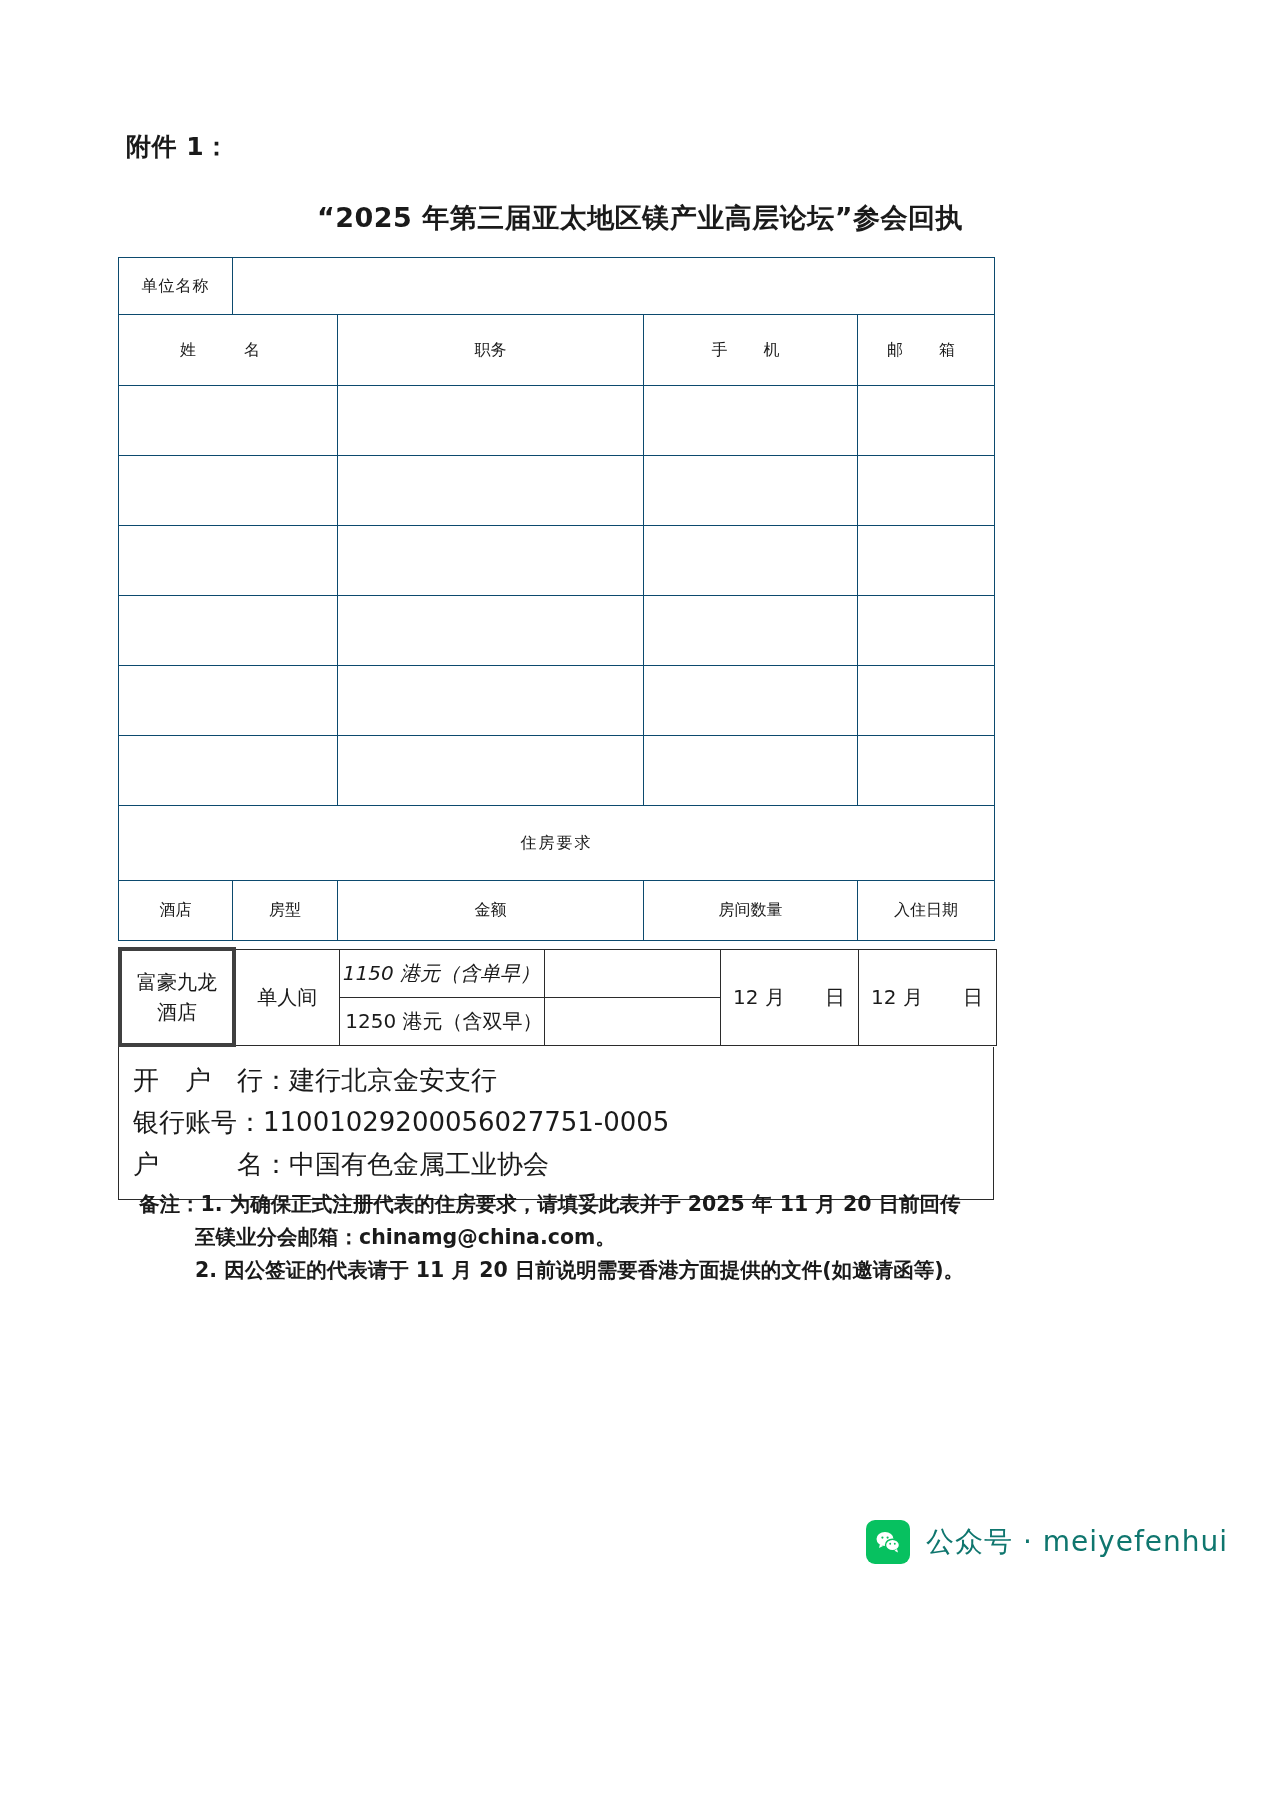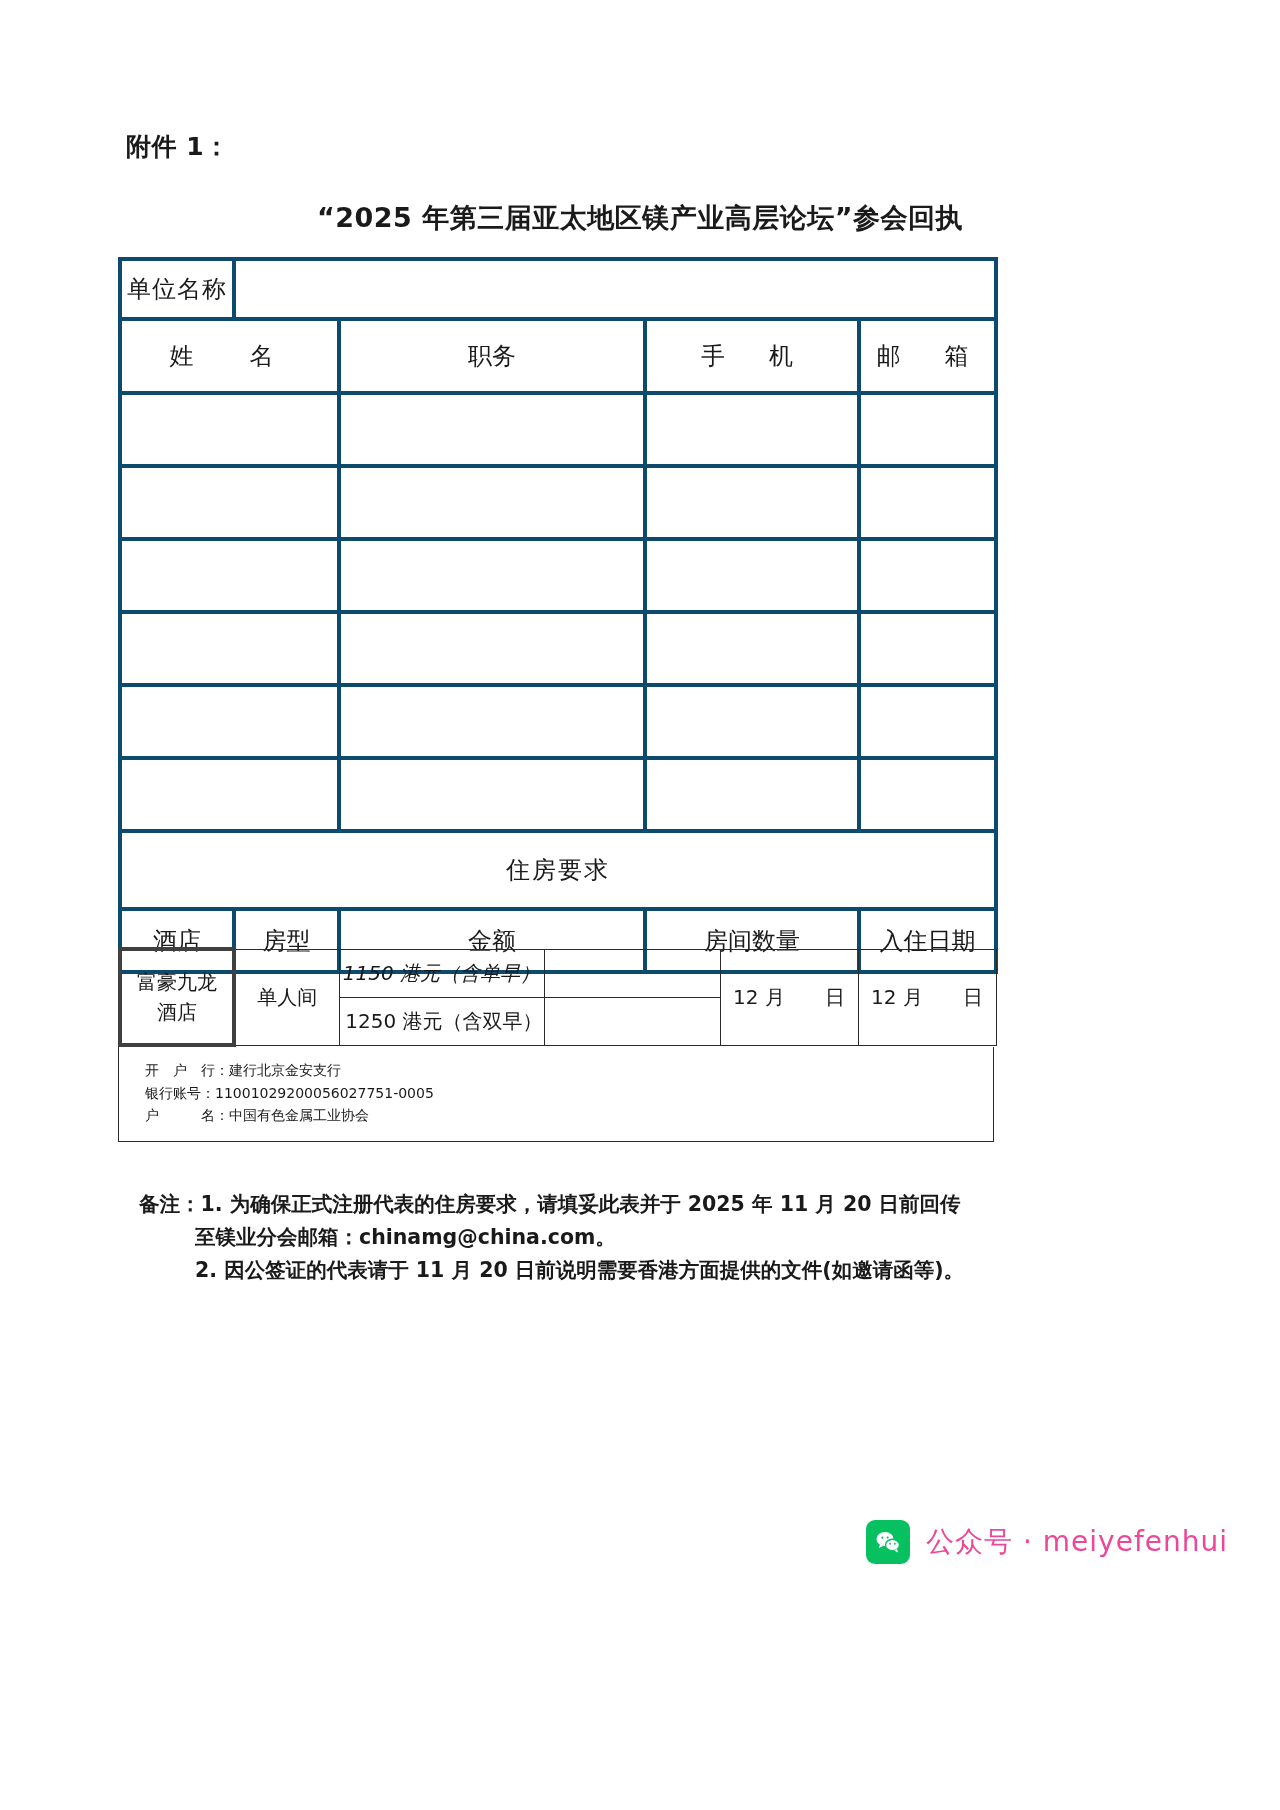--- a/index.html
+++ b/index.html
@@ -44,22 +44,22 @@
   }
   table.main {
     position: absolute;
     left: 118px;
     top: 257px;
     width: 876px;
     border-collapse: collapse;
     table-layout: fixed;
   }
   table.main td {
-    border: 4px solid #0c4a6e;
-    font-size: 24px;
+    border: 1px solid #0c4a6e;
+    font-size: 16px;
     text-align: center;
     vertical-align: middle;
     padding: 0;
     font-family: "DejaVu Sans", "Liberation Sans", sans-serif;
   }
   .row-unit td { height: 56px; }
   .unit-label {
     width: 114px;
     letter-spacing: 1px;
   }
@@ -69,22 +69,22 @@
   .row-blank td { height: 69px; }
   .row-housing td {
     height: 74px;
     font-size: 21px;
     letter-spacing: 2px;
   }
   .row-hotelhead td { height: 59px; font-size: 20px; }
   .bank-block {
     border: 1px solid #2b2b2b;
     border-top: none;
-    padding: 12px 0 14px 26px;
-    font-size: 14px;
+    padding: 12px 0 14px 14px;
+    font-size: 26px;
     line-height: 1.62;
     font-family: "DejaVu Sans", "Liberation Sans", sans-serif;
   }
   .bank-line { white-space: pre; }
   .remark {
     position: absolute;
     left: 139px;
     top: 1188px;
     width: 880px;
     font-size: 20.5px;
@@ -112,21 +112,21 @@
     width: 44px;
     height: 44px;
     border-radius: 9px;
     background: #07c160;
     display: flex;
     align-items: center;
     justify-content: center;
   }
   .wm-text {
     font-size: 28px;
-    color: #ec4899;
+    color: #0f766e;
     font-family: "DejaVu Sans", "Liberation Sans", sans-serif;
     letter-spacing: 1px;
   }
 </style>
 </head>
 <body>
 
 <div class="page">
 
   <div class="attachment-label">附件 1：</div>

